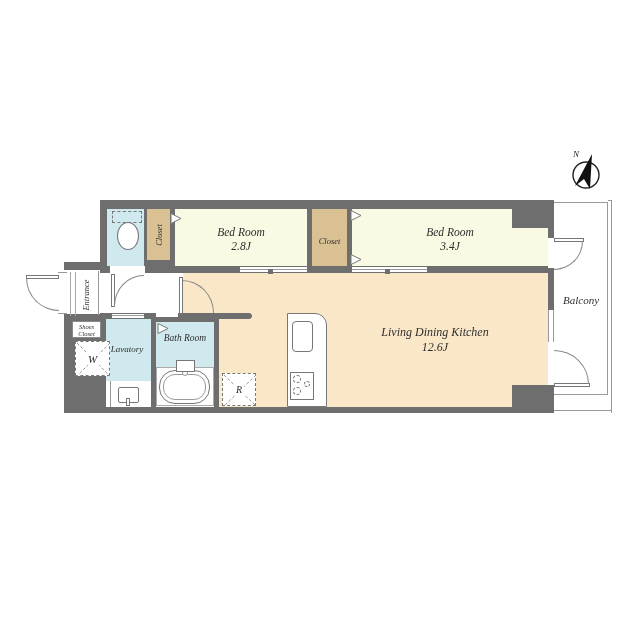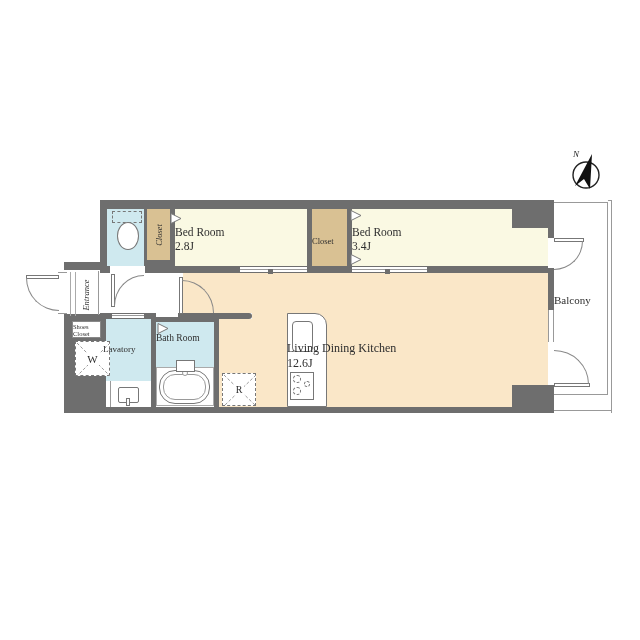--- a/index.html
+++ b/index.html
@@ -5,21 +5,21 @@
   html,body{margin:0;padding:0;background:#fff;}
   #canvas{position:relative;width:640px;height:640px;background:#fff;overflow:hidden;
           font-family:"Liberation Serif",serif;color:var(--text,#2e2e2e);}
   .abs{position:absolute;box-sizing:border-box;}
   .wall{background:var(--wall,#6e6e6e);}
   .fblue{background:var(--floor-blue,#cfe9ef);}
   .fcream{background:var(--floor-cream,#faf9e3);}
   .ftan{background:var(--floor-tan,#d9c193);}
   .fpeach{background:var(--floor-peach,#fae7c8);}
   .fwhite{background:#ffffff;}
-  .lbl{text-align:left;color:var(--text,#2e2e2e);}
+  .lbl{font-style:italic;text-align:center;color:var(--text,#2e2e2e);}
   .vflex{display:flex;align-items:center;justify-content:center;}
   .vtext{transform:rotate(-90deg);white-space:nowrap;font-style:italic;}
   .arc{border:0 solid #888;background:transparent;}
   .leaf{background:#fff;border:1px solid #777;}
   .dashbox{background:#fff;border:1px dashed #777;}
   .slide{background:#fff;}
   .slide i{display:block;height:1px;background:#999;margin-top:2px;}
   .win{background:#fff;border-left:1px solid #999;border-right:1px solid #999;}
   .thinline{background:#999;}
   svg{display:block;}
@@ -150,21 +150,21 @@
   <div class="abs thinline" style="left:554px;top:410px;width:58px;height:1px;"></div>
 
   <div class="abs lbl" style="left:175px;top:225px;width:132px;font-size:11.5px;line-height:14px;">
     <span>Bed Room</span><br>
     <span>2.8J</span>
   </div>
   <div class="abs lbl" style="left:352px;top:225px;width:196px;font-size:11.5px;line-height:14px;">
     <span>Bed Room</span><br>
     <span>3.4J</span>
   </div>
-  <div class="abs lbl" style="left:287px;top:325px;width:296px;font-size:12px;line-height:15px;margin-top:16px;">
+  <div class="abs lbl" style="left:287px;top:325px;width:296px;font-size:12px;line-height:15px;">
     <span>Living Dining Kitchen</span><br>
     <span>12.6J</span>
   </div>
   <div class="abs lbl" style="left:156px;top:333px;width:58px;font-size:9.5px;">Bath Room</div>
   <div class="abs lbl" style="left:103px;top:344px;width:48px;font-size:9px;">Lavatory</div>
   <div class="abs vflex" style="left:147px;top:209px;width:23px;height:51px;">
     <span class="vtext" style="font-size:8.5px;">Closet</span>
   </div>
   <div class="abs lbl" style="left:312px;top:236px;width:35px;font-size:8.5px;">Closet</div>
   <div class="abs vflex" style="left:76px;top:274px;width:20px;height:42px;">

